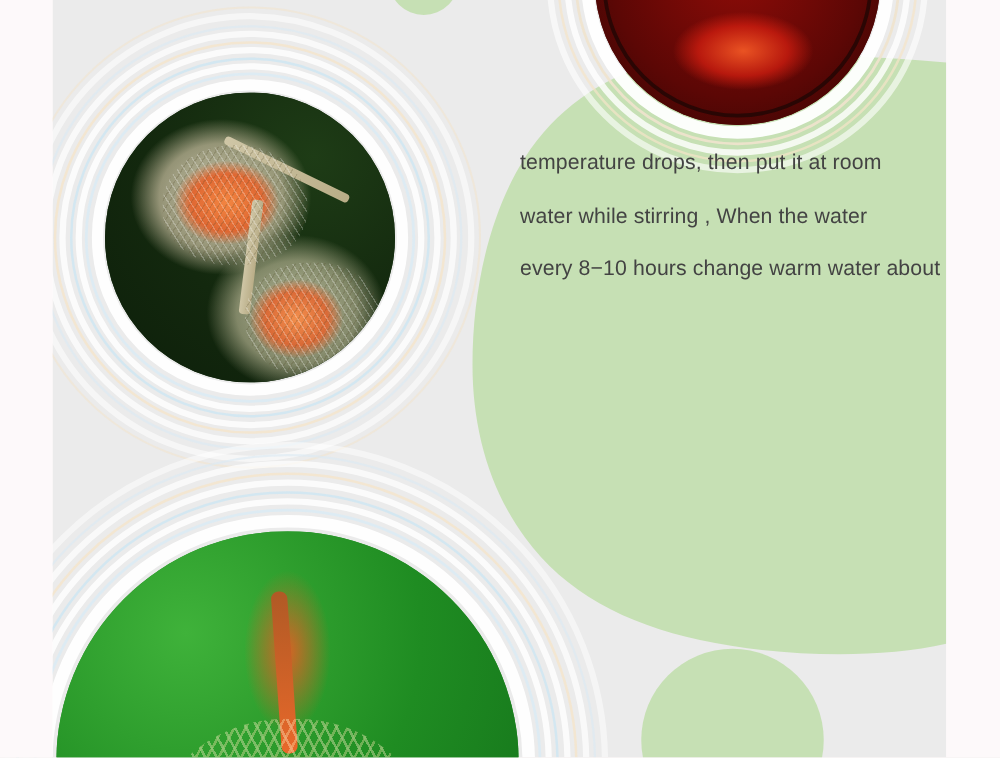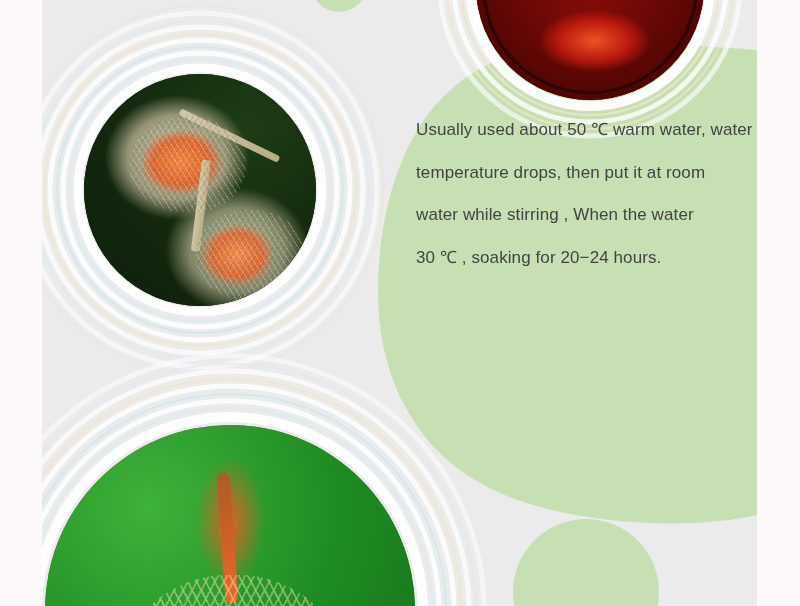--- a/index.html
+++ b/index.html
@@ -288,19 +288,18 @@
       <circle cx="590" cy="-14" r="136" stroke="#ffffff" stroke-width="5" opacity="0.8"></circle>
       <circle cx="590" cy="-14" r="143" stroke="#f5e4c8" stroke-width="2" opacity="0.7"></circle>
       <circle cx="590" cy="-14" r="150" stroke="#ffffff" stroke-width="5" opacity="0.6"></circle>
     </g>
   </svg>
 
   <div class="left-strip"></div>
   <div class="right-strip"></div>
 
   <div class="text-block">
-    <div class="text-line">Usually used about 50 ℃ warm water, water</div>
     <div class="text-line">temperature drops, then put it at room</div>
     <div class="text-line">water while stirring , When the water</div>
-    <div class="text-line">30 ℃ , soaking for 20−24 hours.</div>
+    <div class="text-line">every 8−10 hours change warm water about</div>
   </div>
 
 </div>
 
 </body></html>

